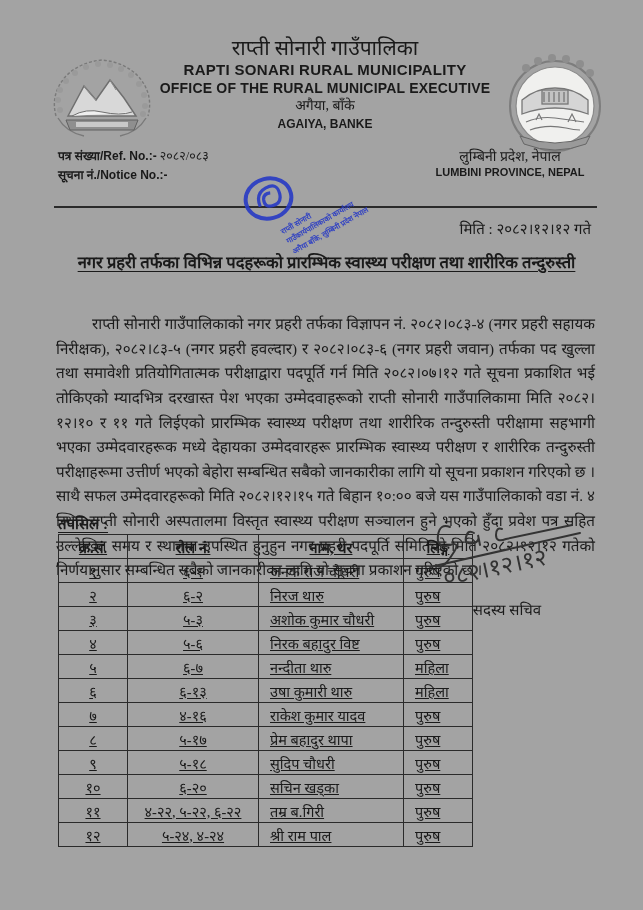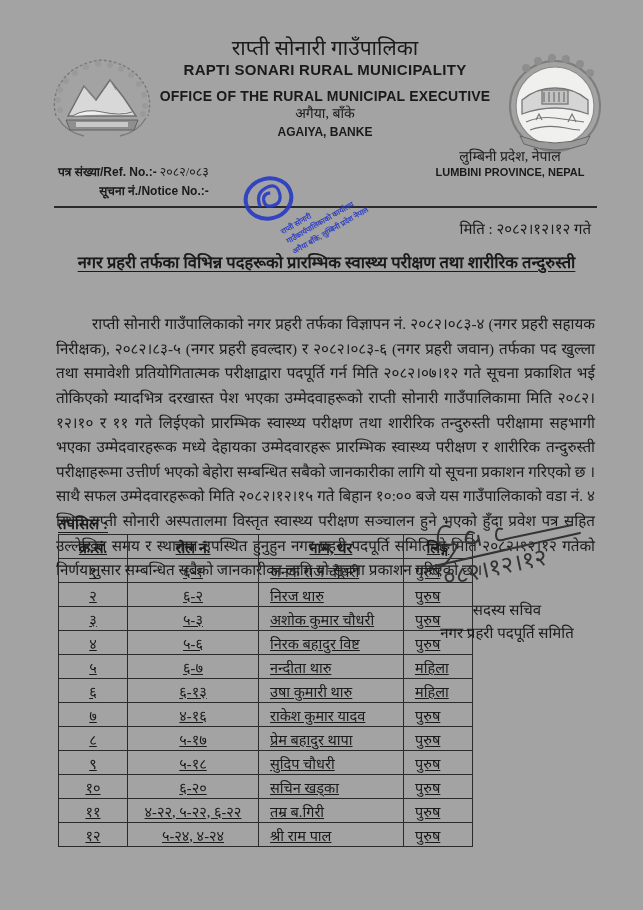--- a/index.html
+++ b/index.html
@@ -15,29 +15,29 @@
   }
   .en{font-family:"Liberation Sans","DejaVu Sans",sans-serif;}
 
   
   .emblem-left{position:absolute;left:46px;top:54px;width:112px;height:94px;}
   .emblem-right{position:absolute;left:506px;top:50px;width:98px;height:108px;}
   .head-center{position:absolute;left:130px;top:36px;width:390px;text-align:center;line-height:1.18;}
   .h-np1{font-size:21px;}
   .h-en1{font-size:15px;font-weight:bold;letter-spacing:.3px;}
   .h-np2{font-size:25px;margin-top:1px;}
-  .h-en2{font-size:14px;font-weight:bold;margin-top:10px;letter-spacing:.2px;}
+  .h-en2{font-size:14px;font-weight:bold;margin-top:2px;letter-spacing:.2px;}
   .h-np3{font-size:14px;margin-top:1px;}
   .h-en3{font-size:12px;font-weight:bold;margin-top:3px;}
 
   .province{position:absolute;right:48px;top:148px;width:170px;text-align:center;line-height:1.25;}
   .p-np{font-size:14px;}
   .p-en{font-size:11px;font-weight:bold;}
 
-  .refblock{position:absolute;left:58px;top:163px;font-size:12.5px;line-height:1.55;text-align:right;}
+  .refblock{position:absolute;left:58px;top:147px;font-size:12.5px;line-height:1.55;}
   .refblock b{font-family:"Liberation Sans","DejaVu Sans",sans-serif;font-size:12px;}
 
   .rule{position:absolute;left:54px;right:46px;top:206px;border-top:2.2px solid #2a2a2a;}
 
   
   .stamp{position:absolute;left:238px;top:160px;width:150px;height:95px;transform:rotate(-14deg);color:#2a3cc4;opacity:.92;pointer-events:none;}
   .stamp .swirl{position:absolute;left:8px;top:2px;}
   .stamp-lines{position:absolute;left:40px;top:46px;transform:rotate(-16deg);font-size:7.5px;line-height:1.5;white-space:nowrap;font-weight:bold;}
 
   .dateline{position:absolute;right:52px;top:218px;font-size:15px;}
@@ -260,16 +260,15 @@
     <svg class="scribble" width="170" height="82" viewBox="0 0 170 82">
       <g fill="none" stroke="#333" stroke-width="2" stroke-linecap="round">
         <path d="M28 12 Q18 8 16 20 Q14 34 28 30 Q40 26 30 40 Q20 56 14 50"></path>
         <path d="M52 18 Q46 14 44 22 Q42 30 52 28 Q58 26 56 20 L58 30"></path>
         <path d="M80 14 Q74 12 74 20 Q74 28 84 24 L150 10"></path>
         <path d="M8 52 L158 18"></path>
       </g>
       <text x="20" y="58" transform="rotate(-12 85 50)" font-size="24" fill="#333" font-family="DejaVu Sans, sans-serif">०८२।१२।१२</text>
     </svg>
     <div class="sig-role">सदस्य सचिव</div>
-    <div class="sig-committee">नगर प्रहरी पदपूर्ति समिति</div>
   </div>
 
 </div>
 
 </body></html>

